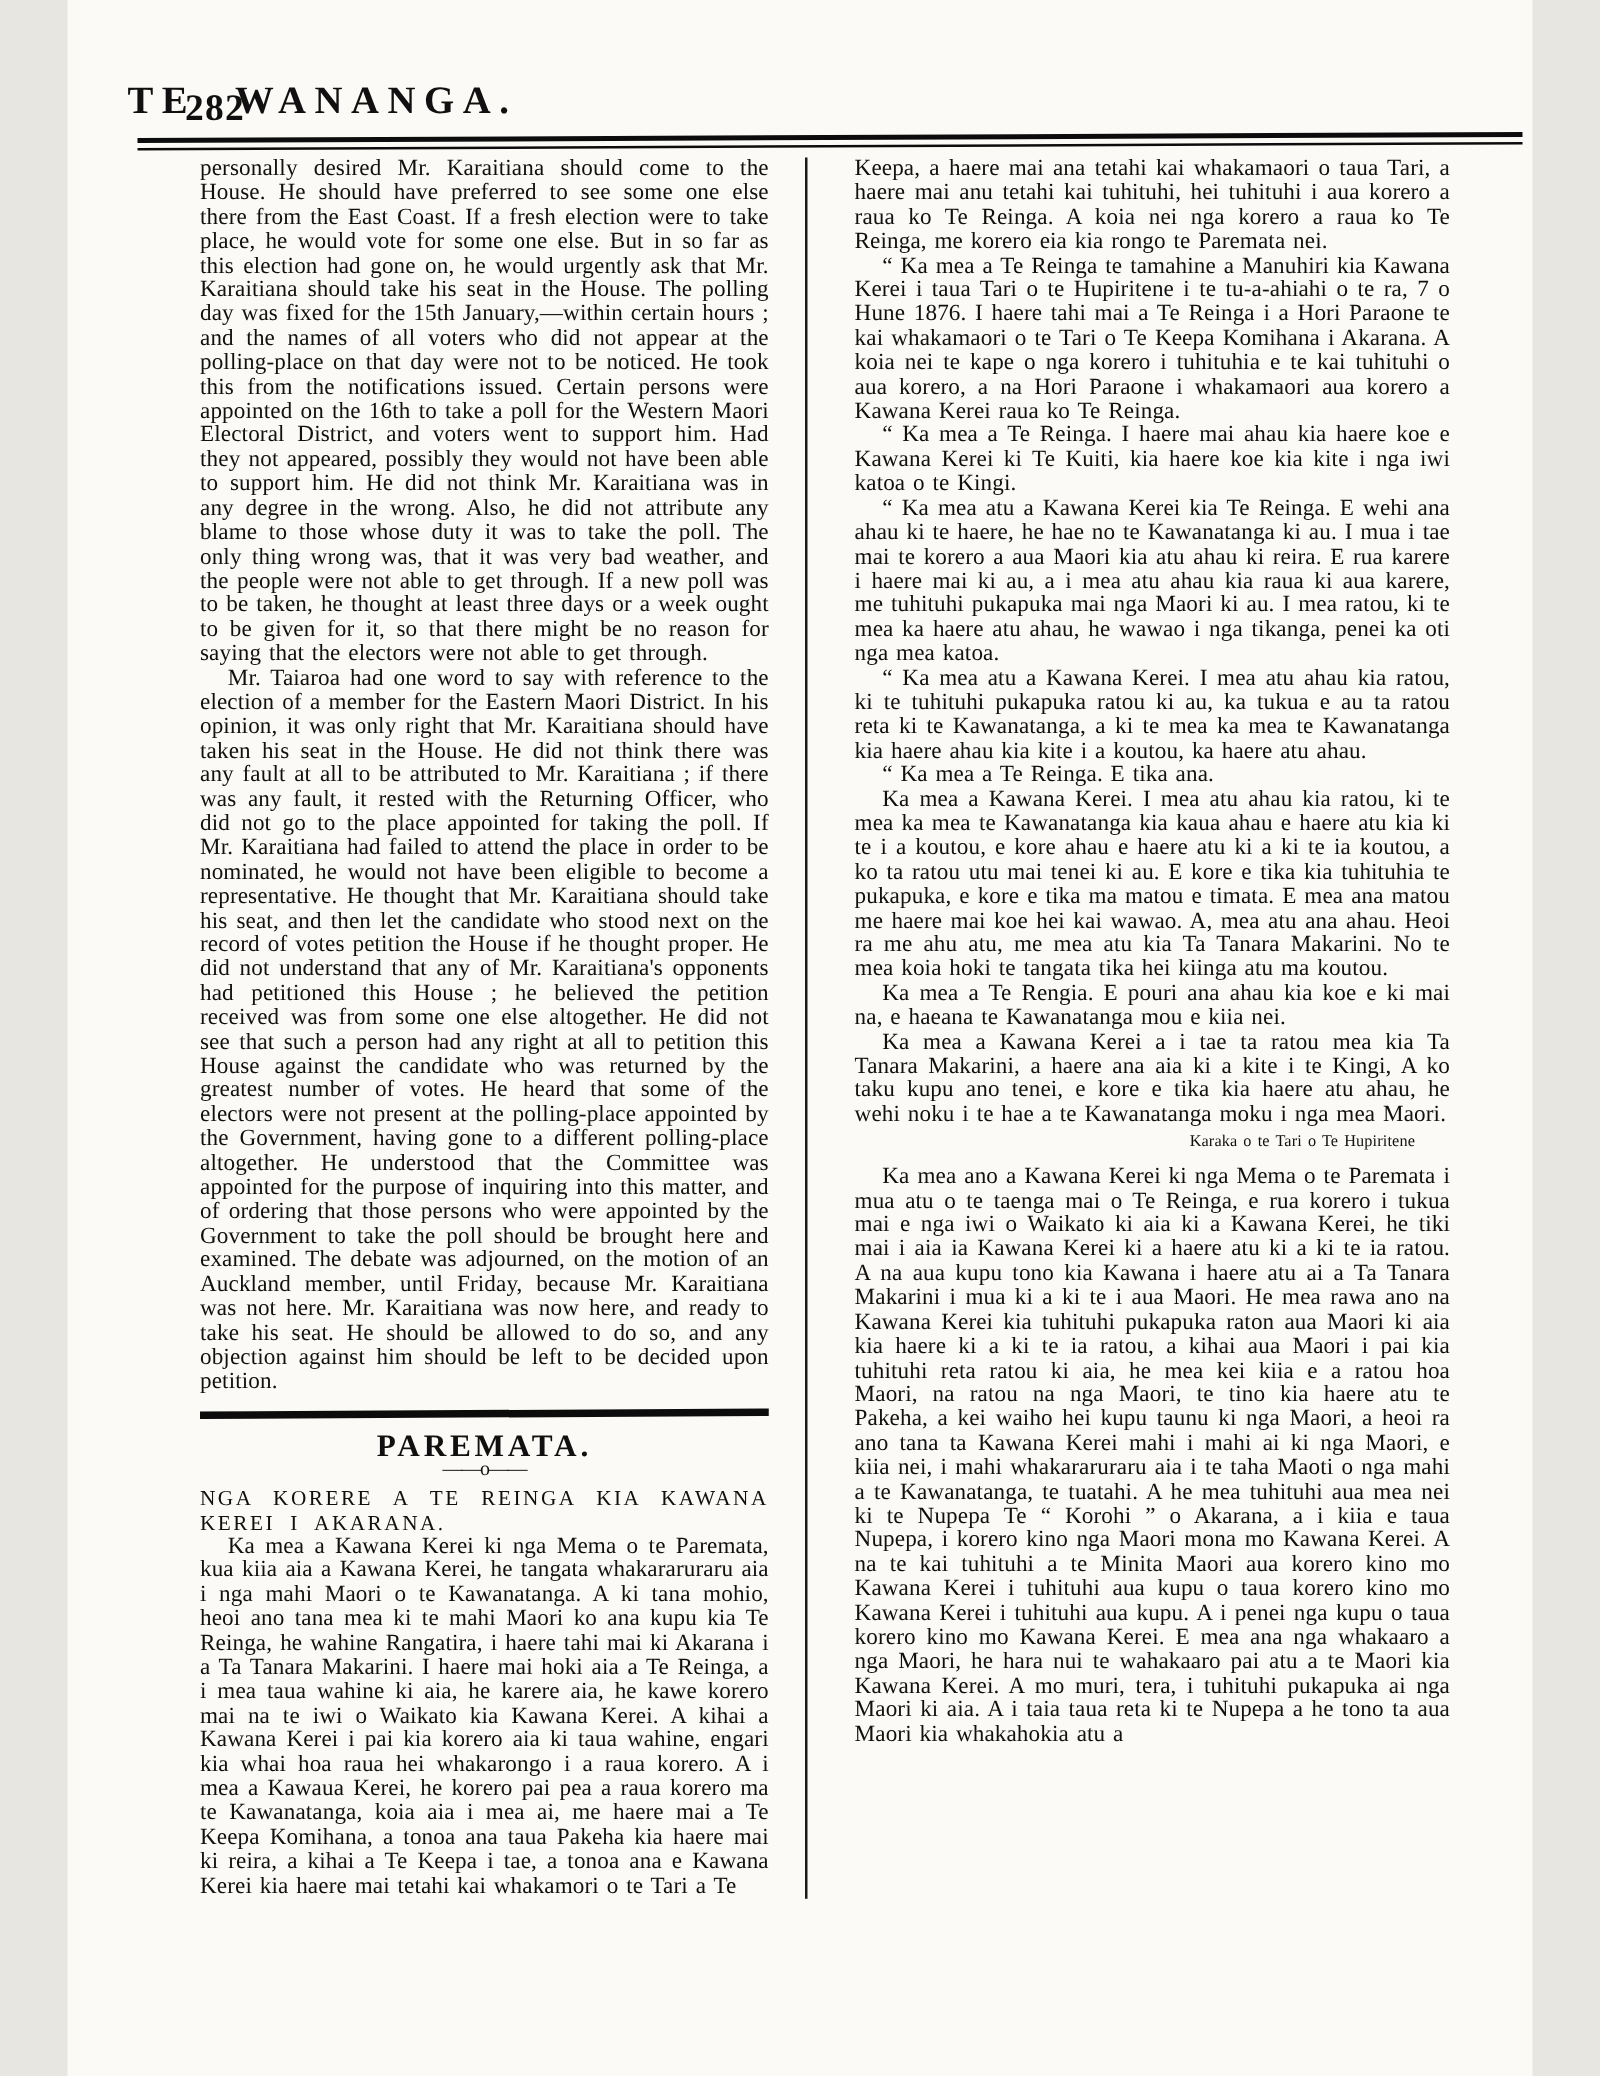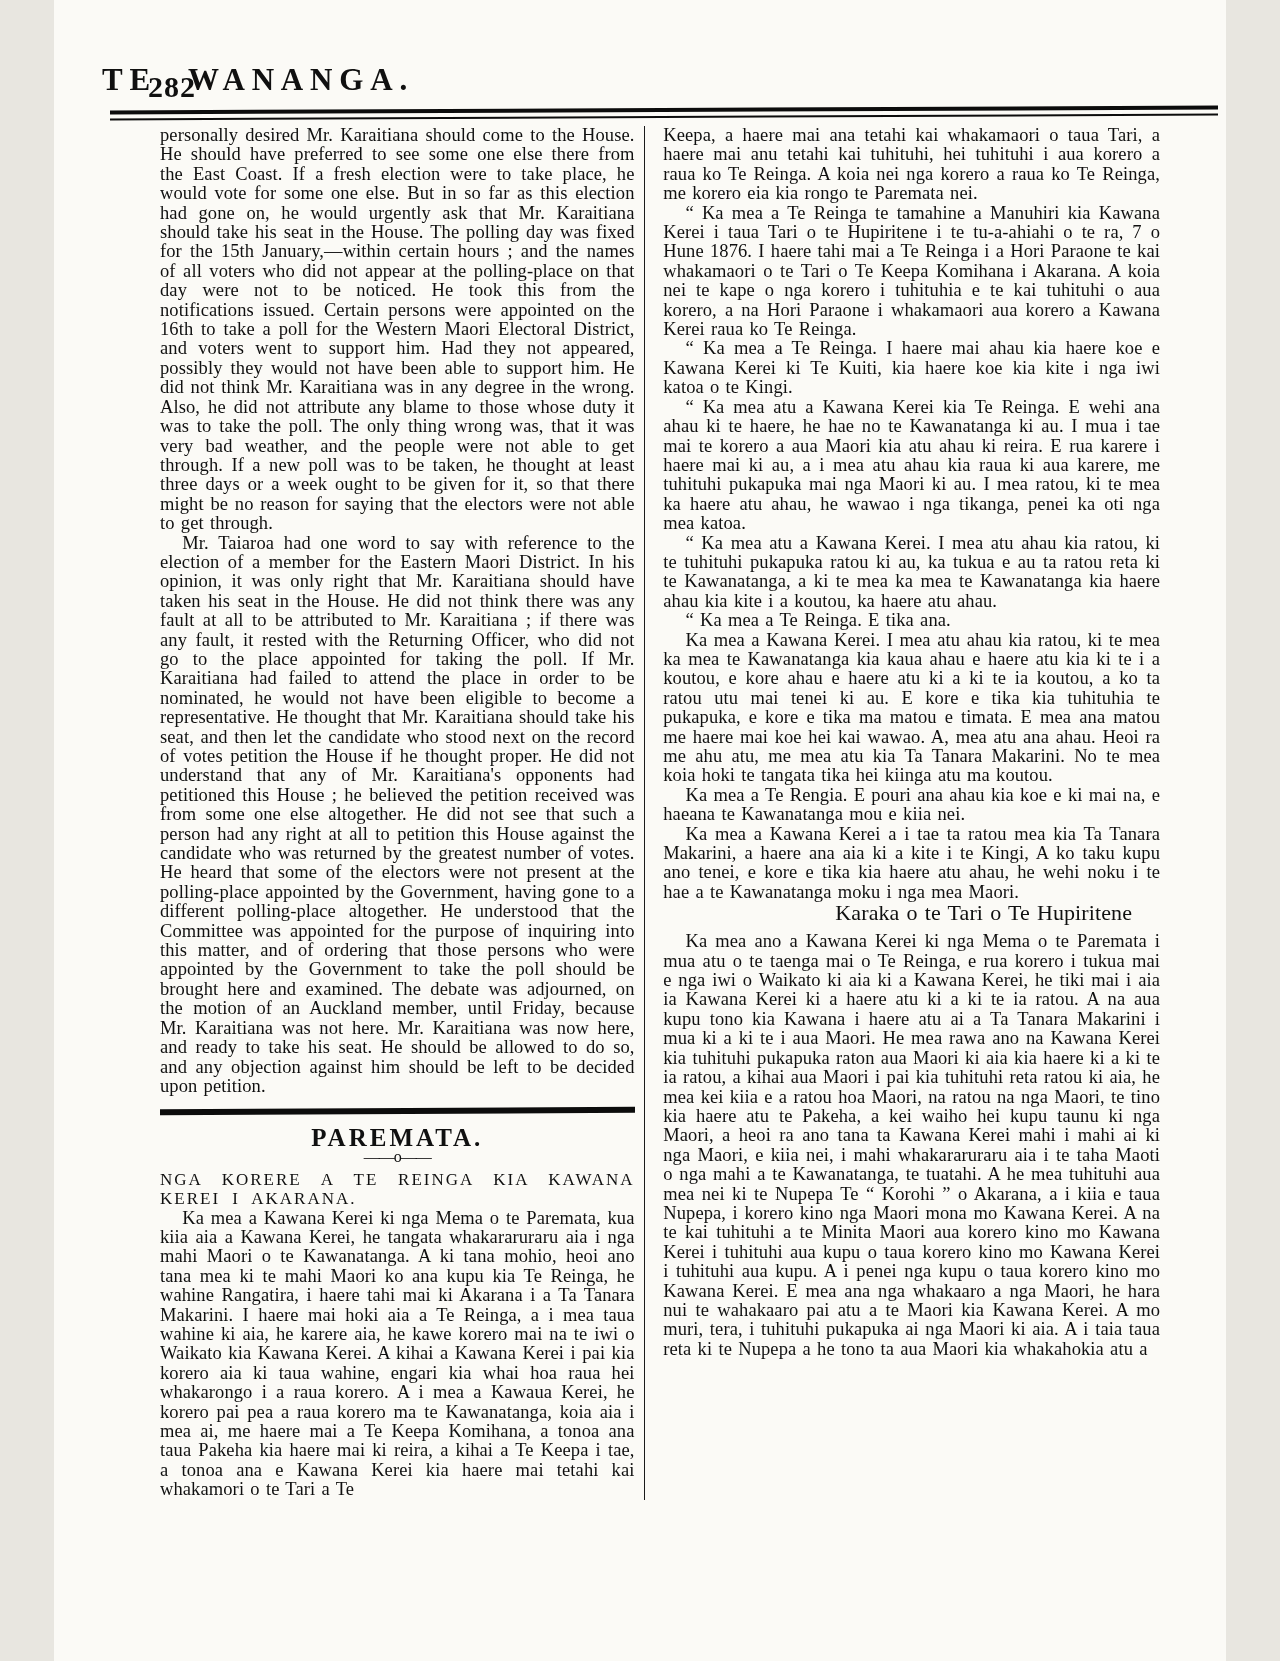--- a/index.html
+++ b/index.html
@@ -30,20 +30,21 @@
     margin:0 8px 0 8px;
     border-top:4px solid #0c0c0c;
     border-bottom:2px solid #0c0c0c;
     height:4px;
     transform:rotate(-0.25deg);
   }
   
   .columns{
     display:flex;
     margin:8px 66px 0 58px;
+    gap:20px;
   }
   .col{
     text-align:justify;
     font-size:18.5px;
     line-height:19.4px;
     letter-spacing:0.1px;
     word-spacing:1.5px;
   }
   .col-left{width:554px;}
   .col-right{width:580px;}
@@ -81,21 +82,21 @@
     margin:4px 0 1px 0;
   }
   
   .sig-name{
     text-align:right;padding-right:96px;
     font-variant:small-caps;letter-spacing:1.5px;
     font-size:19px;line-height:21px;margin-top:3px;
   }
   .sig-title{
     text-align:right;padding-right:28px;
-    font-size:22px;line-height:21px;margin-bottom:9px;
+    font-size:13px;line-height:21px;margin-bottom:9px;
   }
 </style>
 </head>
 <body>
 
 <div class="sheet">
 
   <div class="page-header">
     <div class="pagenum">282</div>
     <h1 class="masthead">TE WANANGA.</h1>

